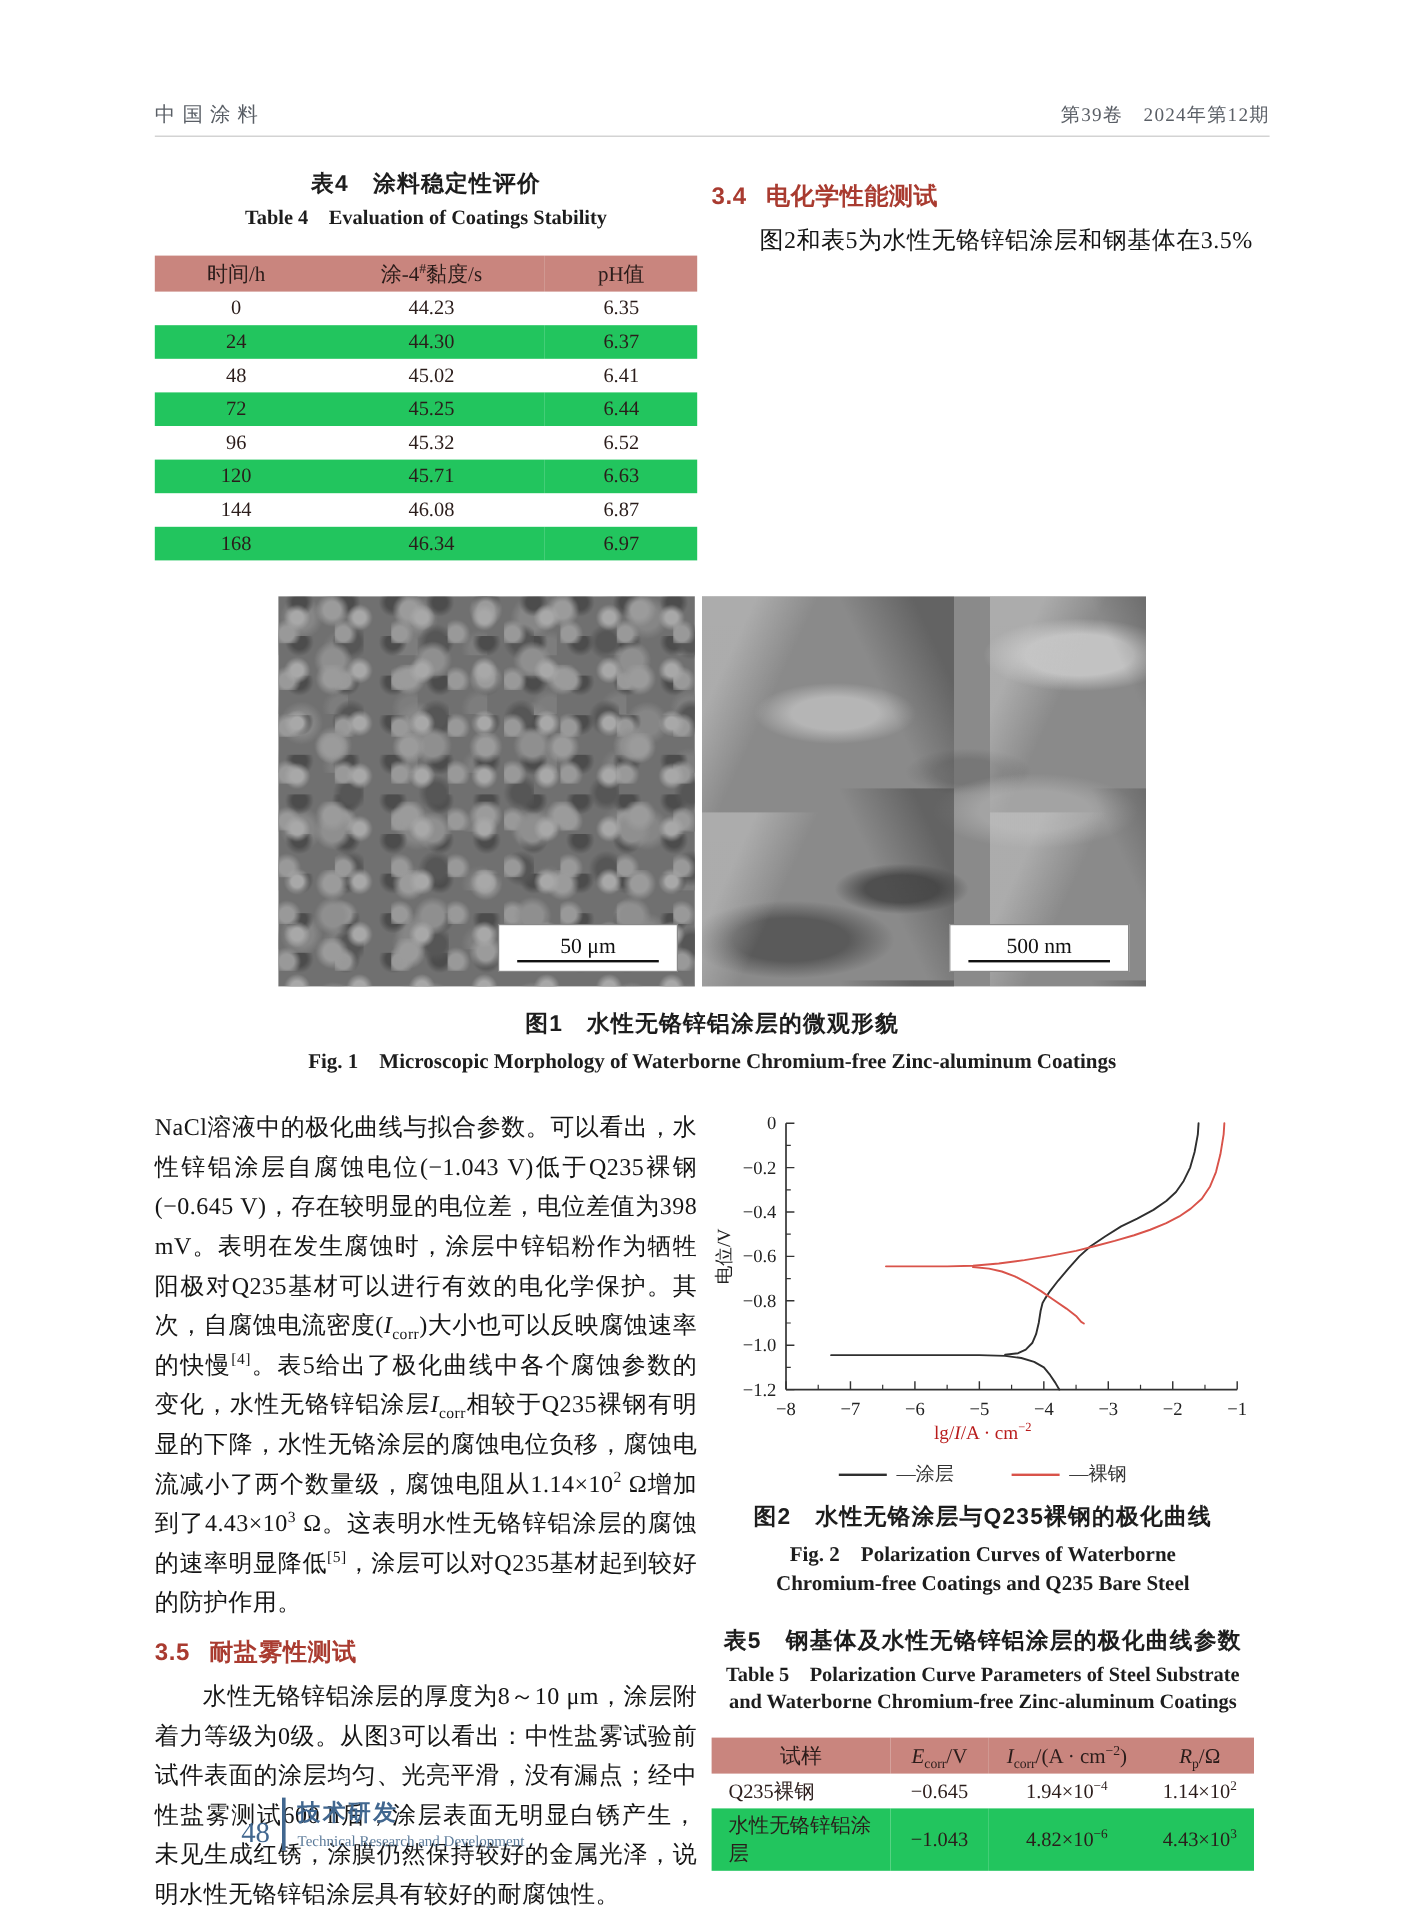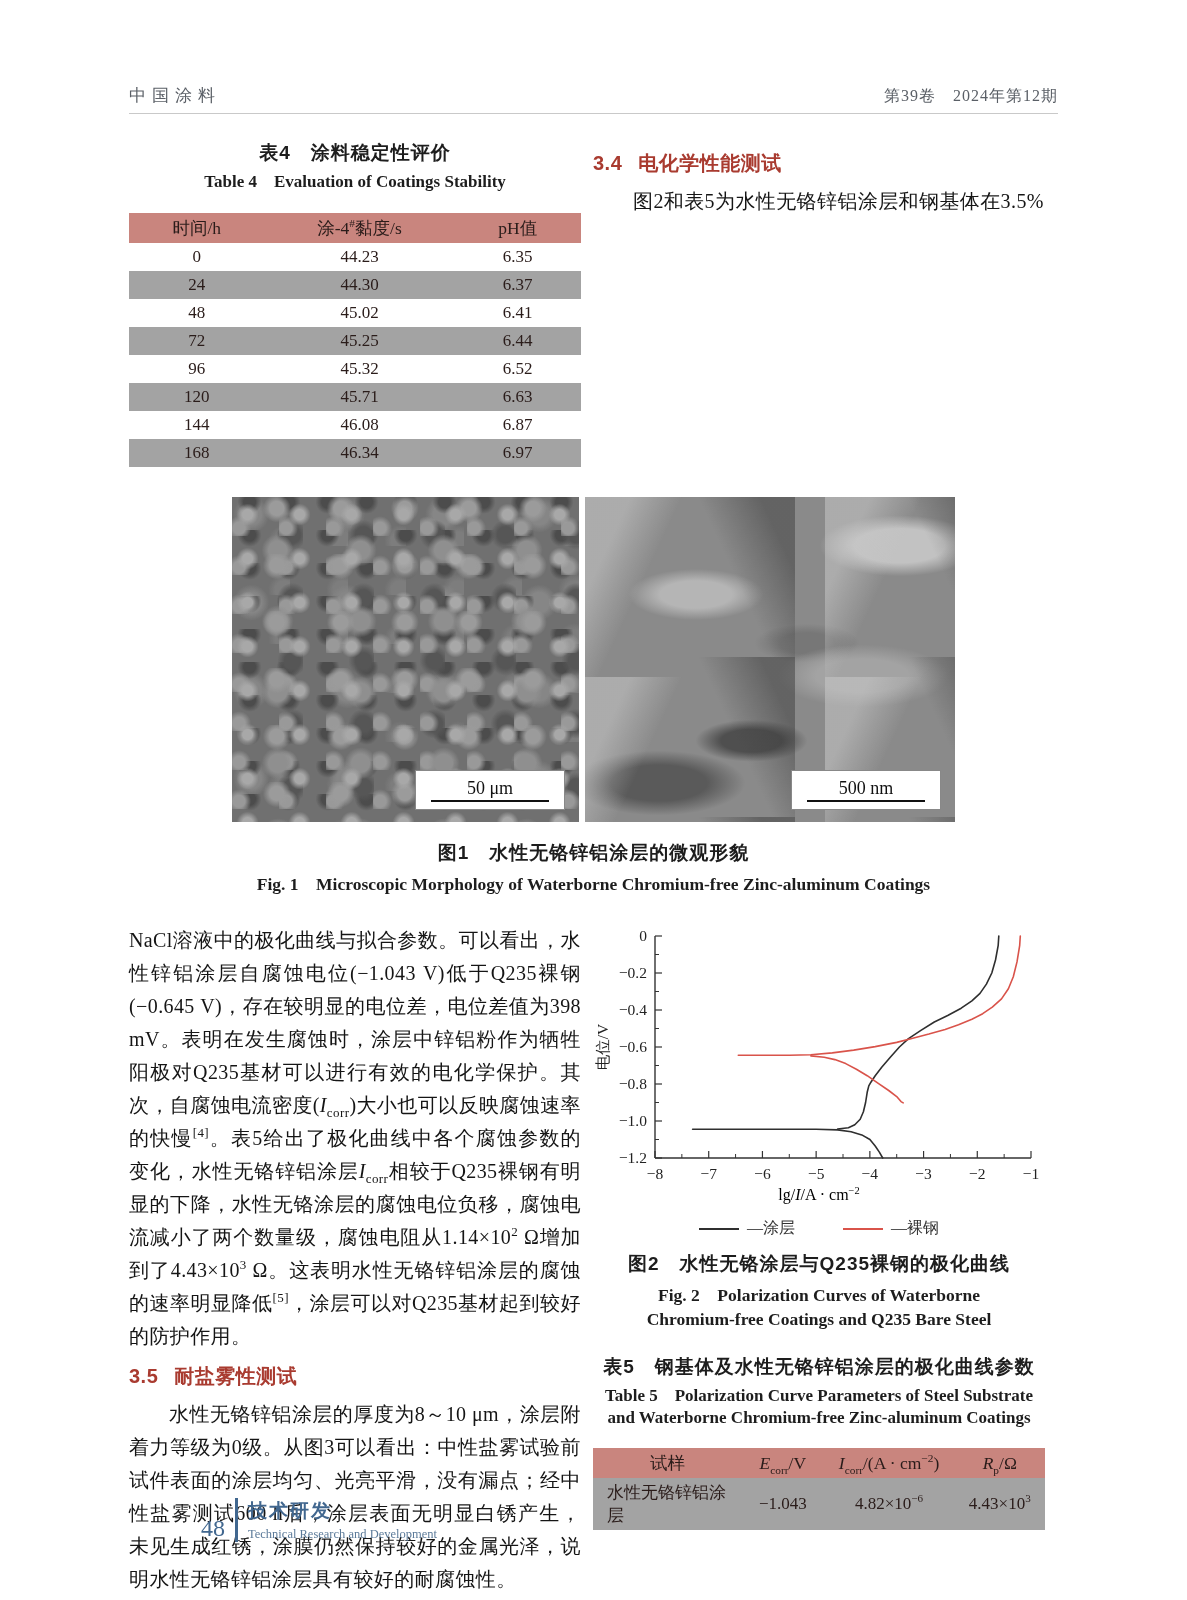--- a/index.html
+++ b/index.html
@@ -24,21 +24,21 @@
 
   
   .tbl-title-zh { text-align:center; font-weight:bold; font-size:19px;
     font-family:"Liberation Sans","DejaVu Sans",sans-serif; letter-spacing:1px; }
   .tbl-title-en { text-align:center; font-weight:bold; font-size:17px; margin-top:4px; }
   table.datatable { width:100%; border-collapse:collapse; margin-top:20px; font-size:17px; }
   table.datatable td, table.datatable th { text-align:center; padding:3px 4px; height:28px;
     font-weight:normal; color:#2a1c1a; }
   tr.hdr { background:#c9857e; }
   tr.hdr th { font-size:17.5px; }
-  tr.alt { background:#a3a3a3;padding-left:32px; }
+  tr.alt { background:#22c55e;padding-left:32px; }
   sup { font-size:0.65em; vertical-align:super; line-height:0; }
   sub { font-size:0.65em; vertical-align:sub; line-height:0; }
 
   
   .para { font-size:20px; line-height:33px; text-align:justify; letter-spacing:0.4px;
     color:#151515; }
   .para.indent { text-indent:2em; }
   .sect-heading { font-family:"Liberation Sans","DejaVu Sans",sans-serif;
     font-weight:bold; font-size:20px; color:#a93b30; margin:10px 0 8px 0; letter-spacing:0.5px; }
   .sect-heading .num { margin-right:16px;margin-top:28px; }
@@ -73,21 +73,21 @@
     background:#ffffff; border:1px solid #888; display:flex; flex-direction:column;
     align-items:center; justify-content:center; }
   .scalebar .sb-text { font-size:18px; color:#111; line-height:20px; }
   .scalebar .sb-line { width:118px; height:2px; background:#111; margin-top:2px; }
   .fig-cap-zh { text-align:center; font-weight:bold; font-size:19px; margin-top:18px;
     font-family:"Liberation Sans","DejaVu Sans",sans-serif; letter-spacing:1px; }
   .fig-cap-en { text-align:center; font-weight:bold; font-size:17.5px; margin-top:6px; }
 
   
   .chart-wrap { display:flex; flex-direction:column; align-items:center; }
-  .xlabel { font-size:16px; color:#000000; margin-top:-6px; }
+  .xlabel { font-size:16px; color:#b91c1c; margin-top:-6px; }
   .legend { display:flex; justify-content:space-between; gap:48px; margin-top:14px; font-size:16px; color:#333; }
   .legend-item { display:flex; align-items:center; gap:8px; }
   .legend-line { display:inline-block; width:40px; height:0; border-top:2px solid #333; }
 
   
   .footer { position:absolute; left:128px; bottom:58px; display:flex; align-items:stretch; }
   .footer .pagenum { font-size:24px; color:#41678f; align-self:flex-end; margin-right:10px; }
   .footer .fbar { width:3px; background:#41678f; margin-right:10px; }
   .footer .f-zh { font-family:"Liberation Sans","DejaVu Sans",sans-serif; font-weight:bold;
     font-size:19px; color:#41678f; letter-spacing:2px; }
@@ -274,20 +274,26 @@
           <table class="datatable">
             <thead>
               <tr class="hdr">
                 <th style="width:33%">试样</th>
                 <th style="width:18%"><i>E</i><sub>corr</sub>/V</th>
                 <th style="width:29%"><i>I</i><sub>corr</sub>/(A · cm<sup>−2</sup>)</th>
                 <th style="width:20%"><i>R</i><sub>p</sub>/Ω</th>
               </tr>
             </thead>
             <tbody>
+              <tr>
+                <td style="text-align:left;padding-left:14px">Q235裸钢</td>
+                <td>−0.645</td>
+                <td>1.94×10<sup>−4</sup></td>
+                <td>1.14×10<sup>2</sup></td>
+              </tr>
               <tr class="alt">
                 <td style="text-align:left;padding-left:14px">水性无铬锌铝涂层</td>
                 <td>−1.043</td>
                 <td>4.82×10<sup>−6</sup></td>
                 <td>4.43×10<sup>3</sup></td>
               </tr>
             </tbody>
           </table>
         </div>
       </div>

